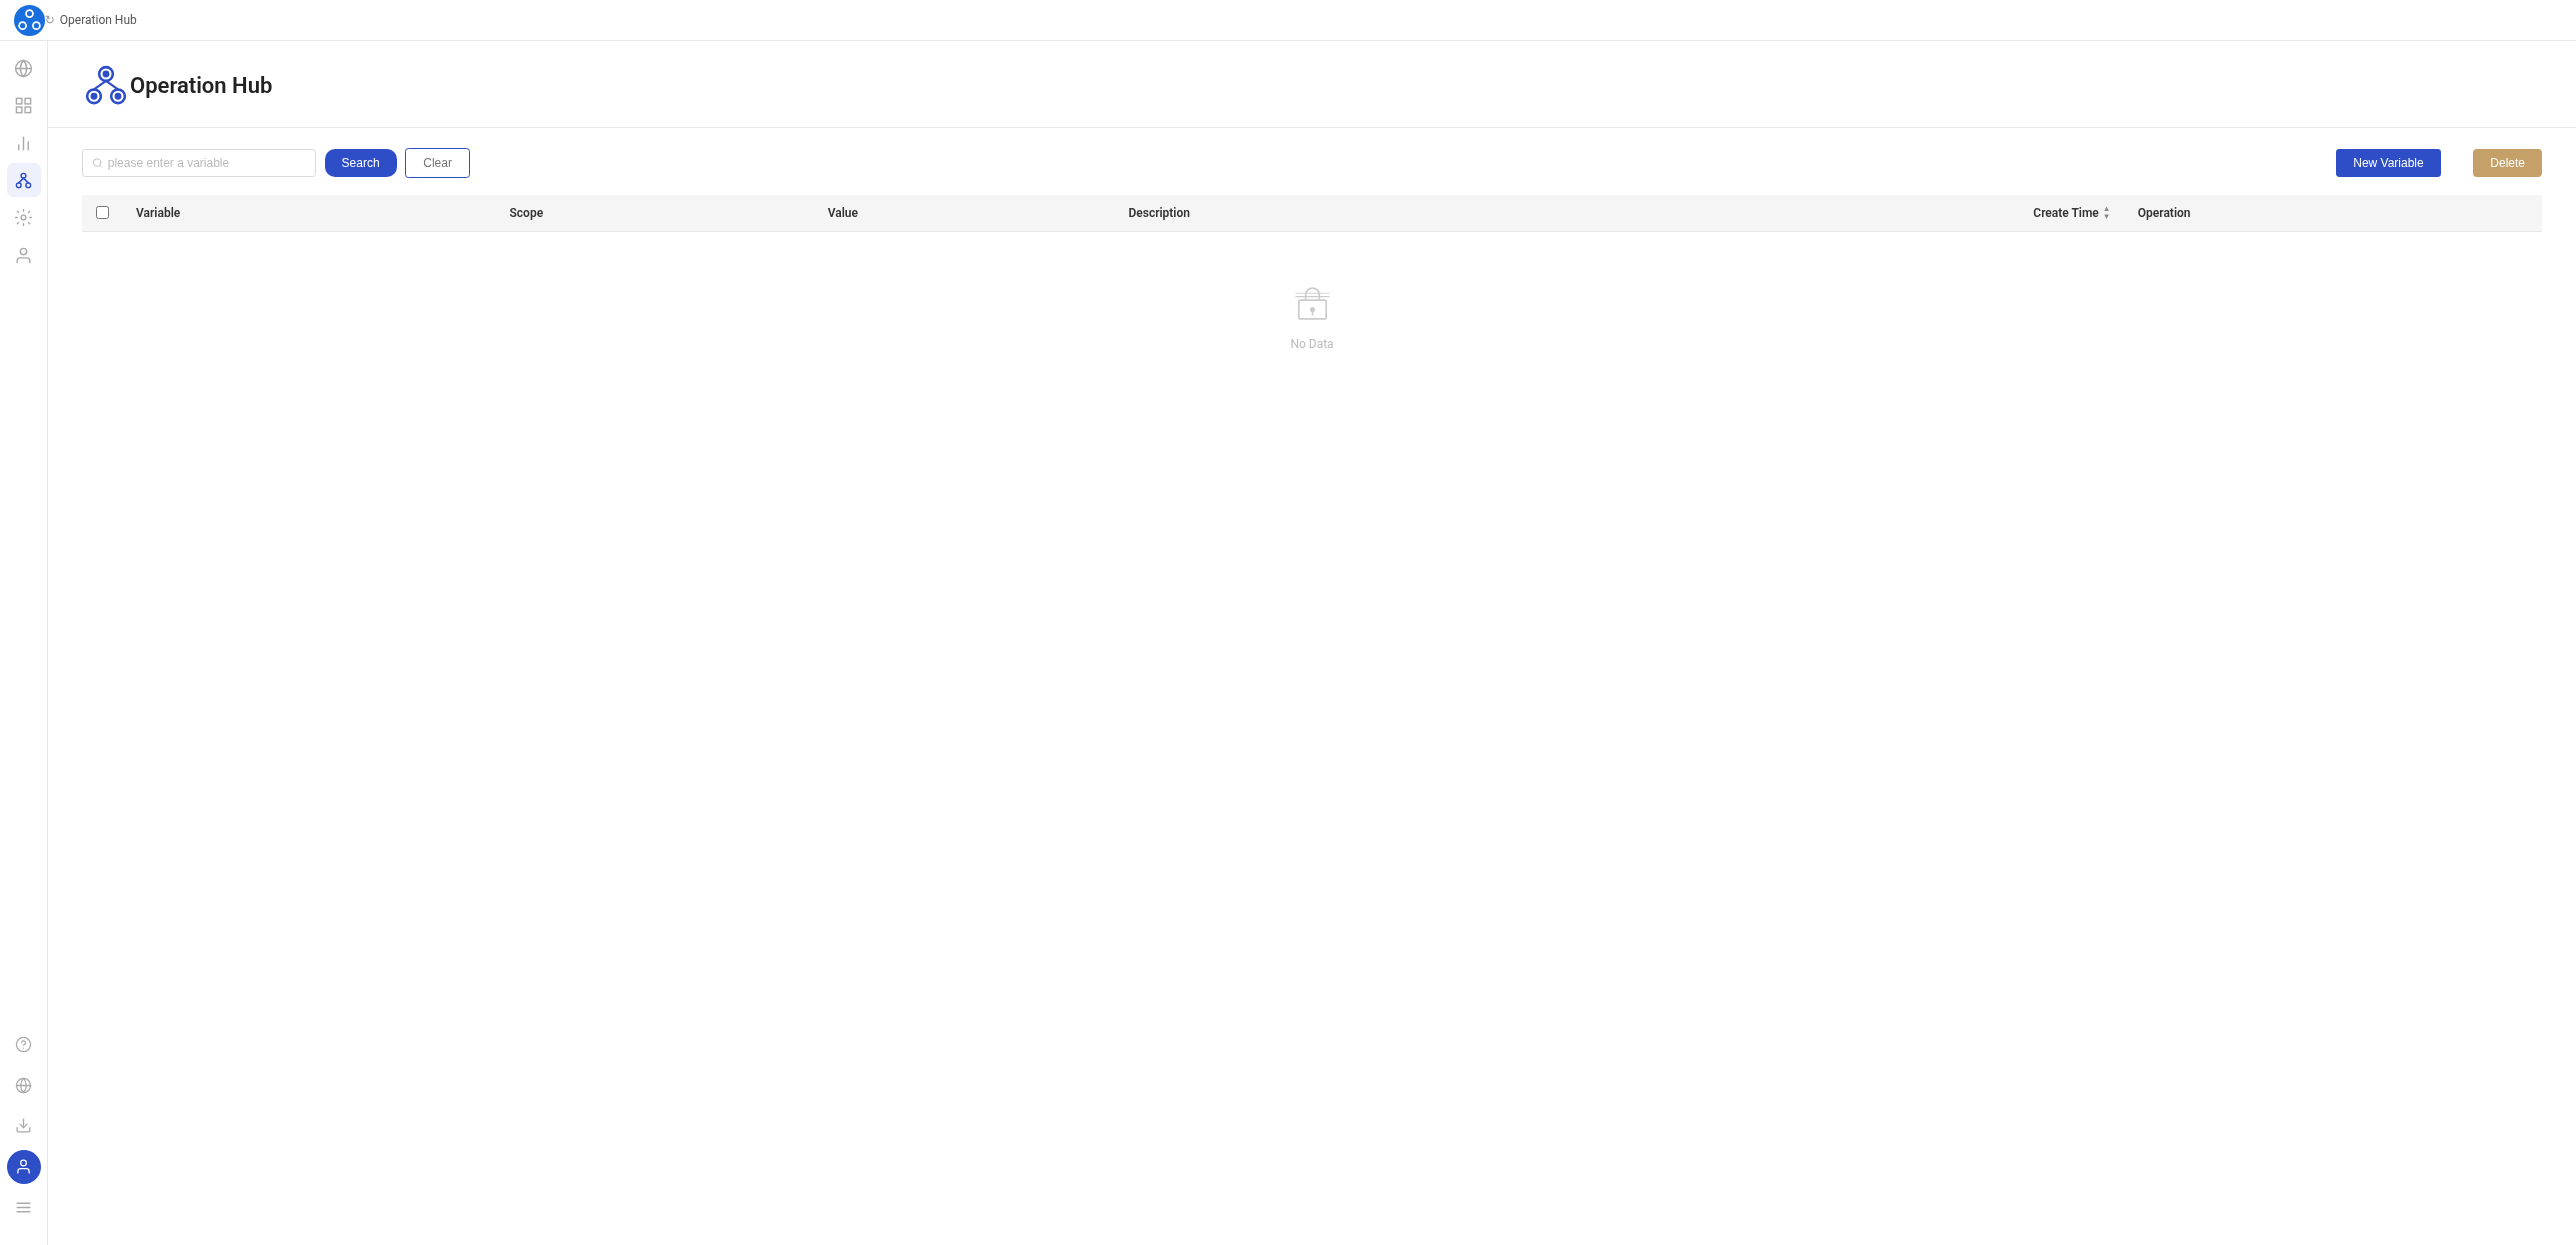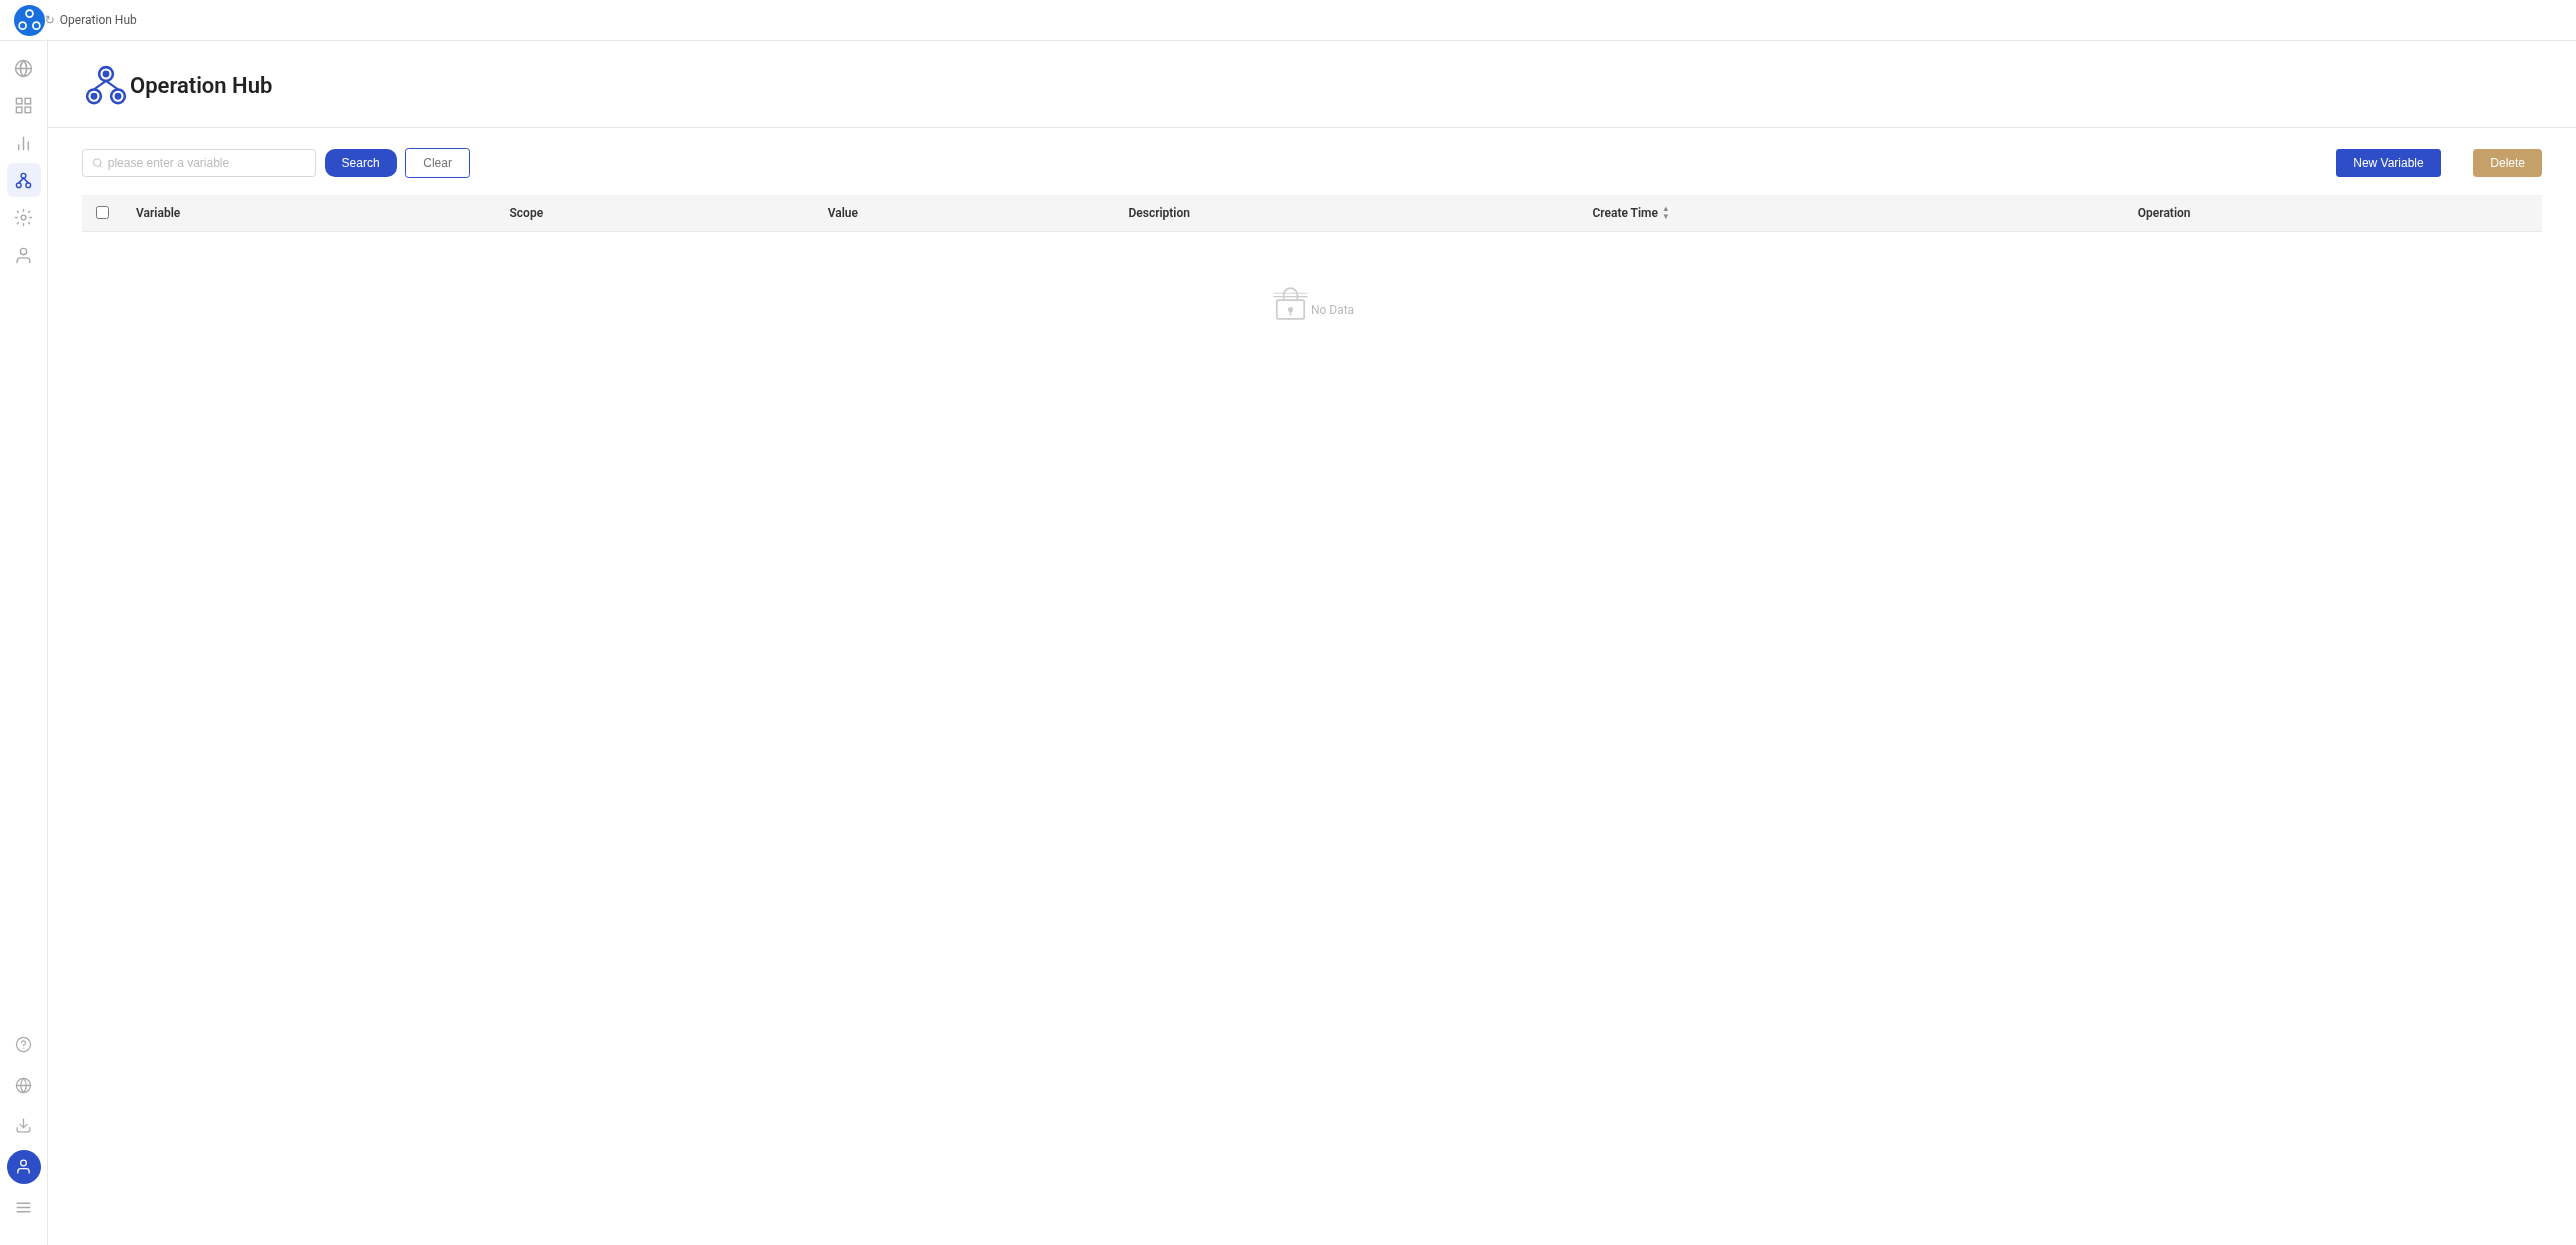--- a/index.html
+++ b/index.html
@@ -89,26 +89,26 @@
 
     
     .data-table { width: 100%; border-collapse: collapse; }
     .data-table thead tr {
       background: #f5f5f5; border-bottom: 0.9px solid #e8e8e8;
     }
     .data-table thead th {
       padding: 10.3px 13.7px; text-align: left; font-size: 12px; font-weight: 600; color: #333;
     }
     .data-table thead th:first-child { width: 34px; }
-    .table-header-sort { display: flex; align-items: center; gap: 4px; }
+    .table-header-sort { display: flex; align-items: center; gap: 4px; justify-content: flex-end; }
     .sort-icon { font-size: 8.6px; color: #888; display: flex; flex-direction: column; line-height: 1; }
 
     
     .no-data {
-      display: flex; flex-direction: row; align-items: center; justify-content: center;
+      display: flex; flex-direction: column; align-items: center; justify-content: center;
       padding: 51px 0; color: #bbb;
     }
     .no-data-icon { font-size: 27px; margin-bottom: 6.8px; }
     .no-data-text { font-size: 12px; }
 
     
     .checkbox-cell { display: flex; align-items: center; justify-content: center; }
     input[type="checkbox"] { width: 13px; height: 13px; cursor: pointer; }
 
     

